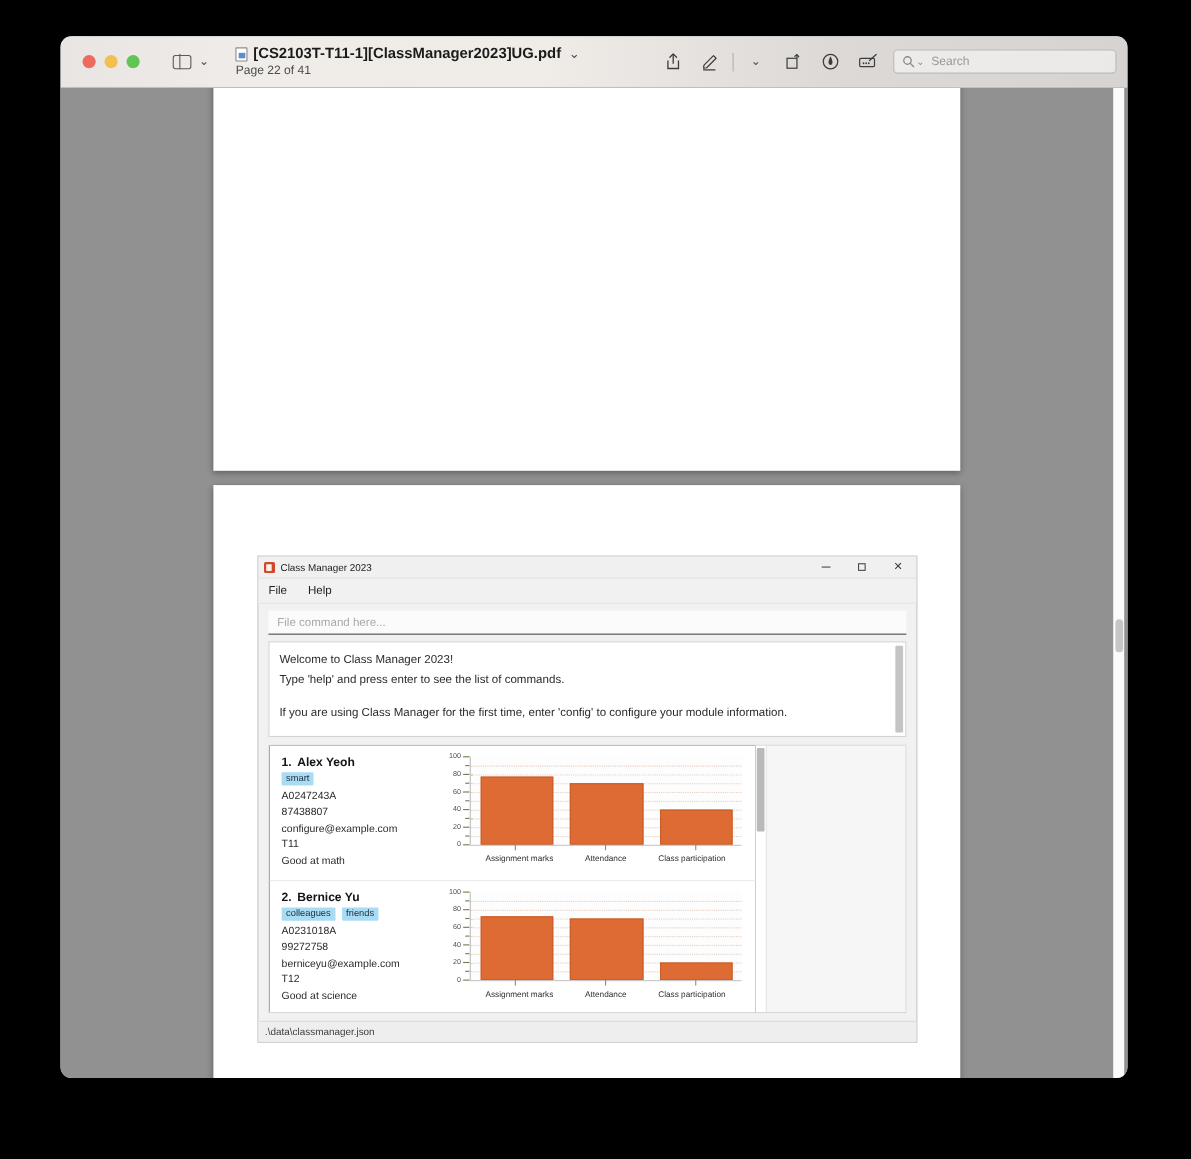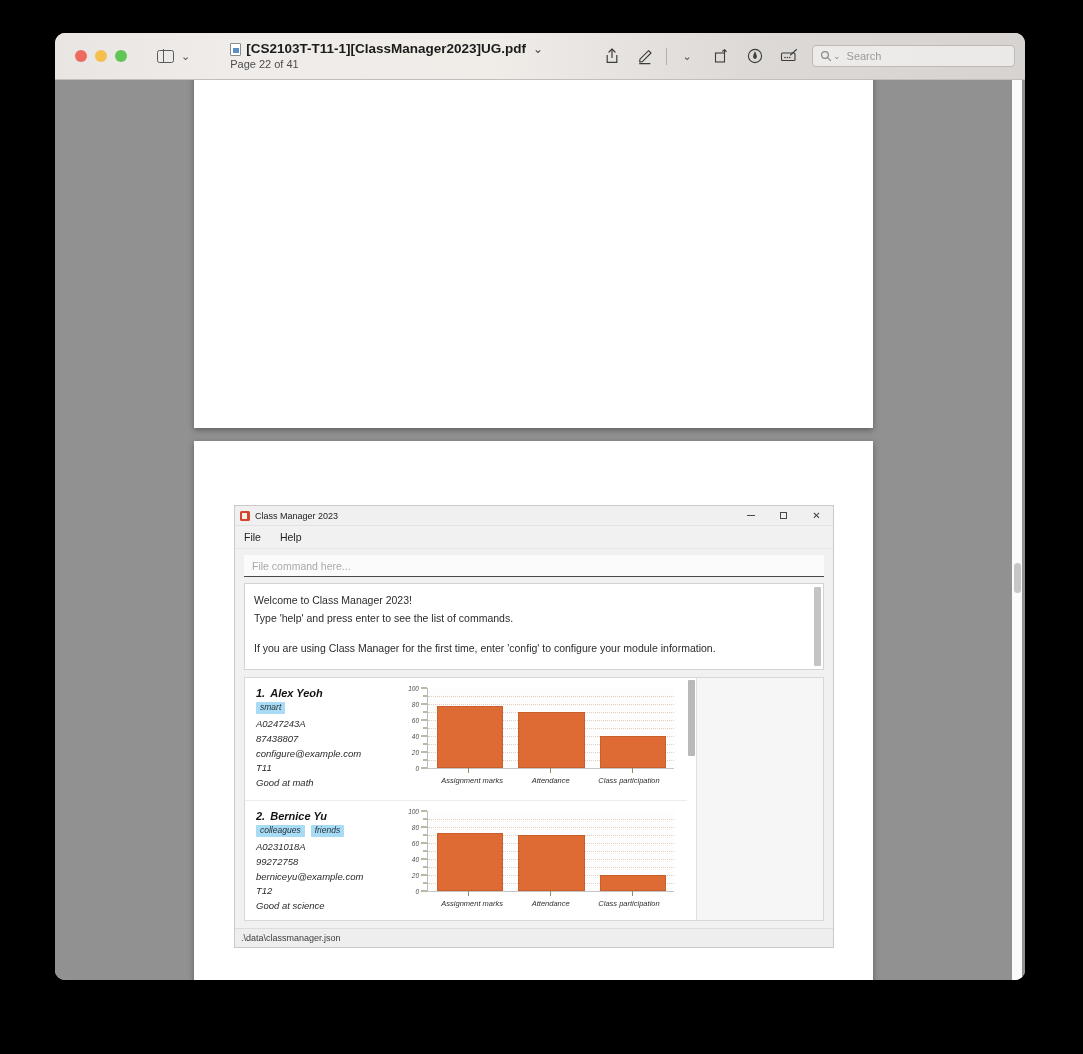--- a/index.html
+++ b/index.html
@@ -74,21 +74,21 @@
     background: #5a5a5a;
   }
   .chev {
     font-size: 11px;
     color: #4f4f4f;
     line-height: 1;
     font-family: "Liberation Sans", sans-serif;
   }
 
   #doc-title-block {
-    margin-left: 40px;
+    margin-left: 24px;
     display: flex;
     flex-direction: column;
     align-items: flex-start;
     line-height: 1.1;
     text-align: right;
   }
   #doc-title-row {
     display: flex;
     align-items: center;
     gap: 5px;
@@ -308,21 +308,20 @@
     border: 1px solid #d8d8d8;
     box-sizing: border-box;
     display: flex;
     position: relative;
   }
   #list-scroll-area {
     width: 442px;
     background: #7f1d1d;
     position: relative;
     overflow: hidden;
-    font-style: italic;
   }
   .student-card {
     display: flex;
     height: 122px;
     background: #ffffff;
     box-sizing: border-box;
     position: relative;
   }
   .student-card + .student-card { border-top: 1px solid #ececec; }
   .card-info {

